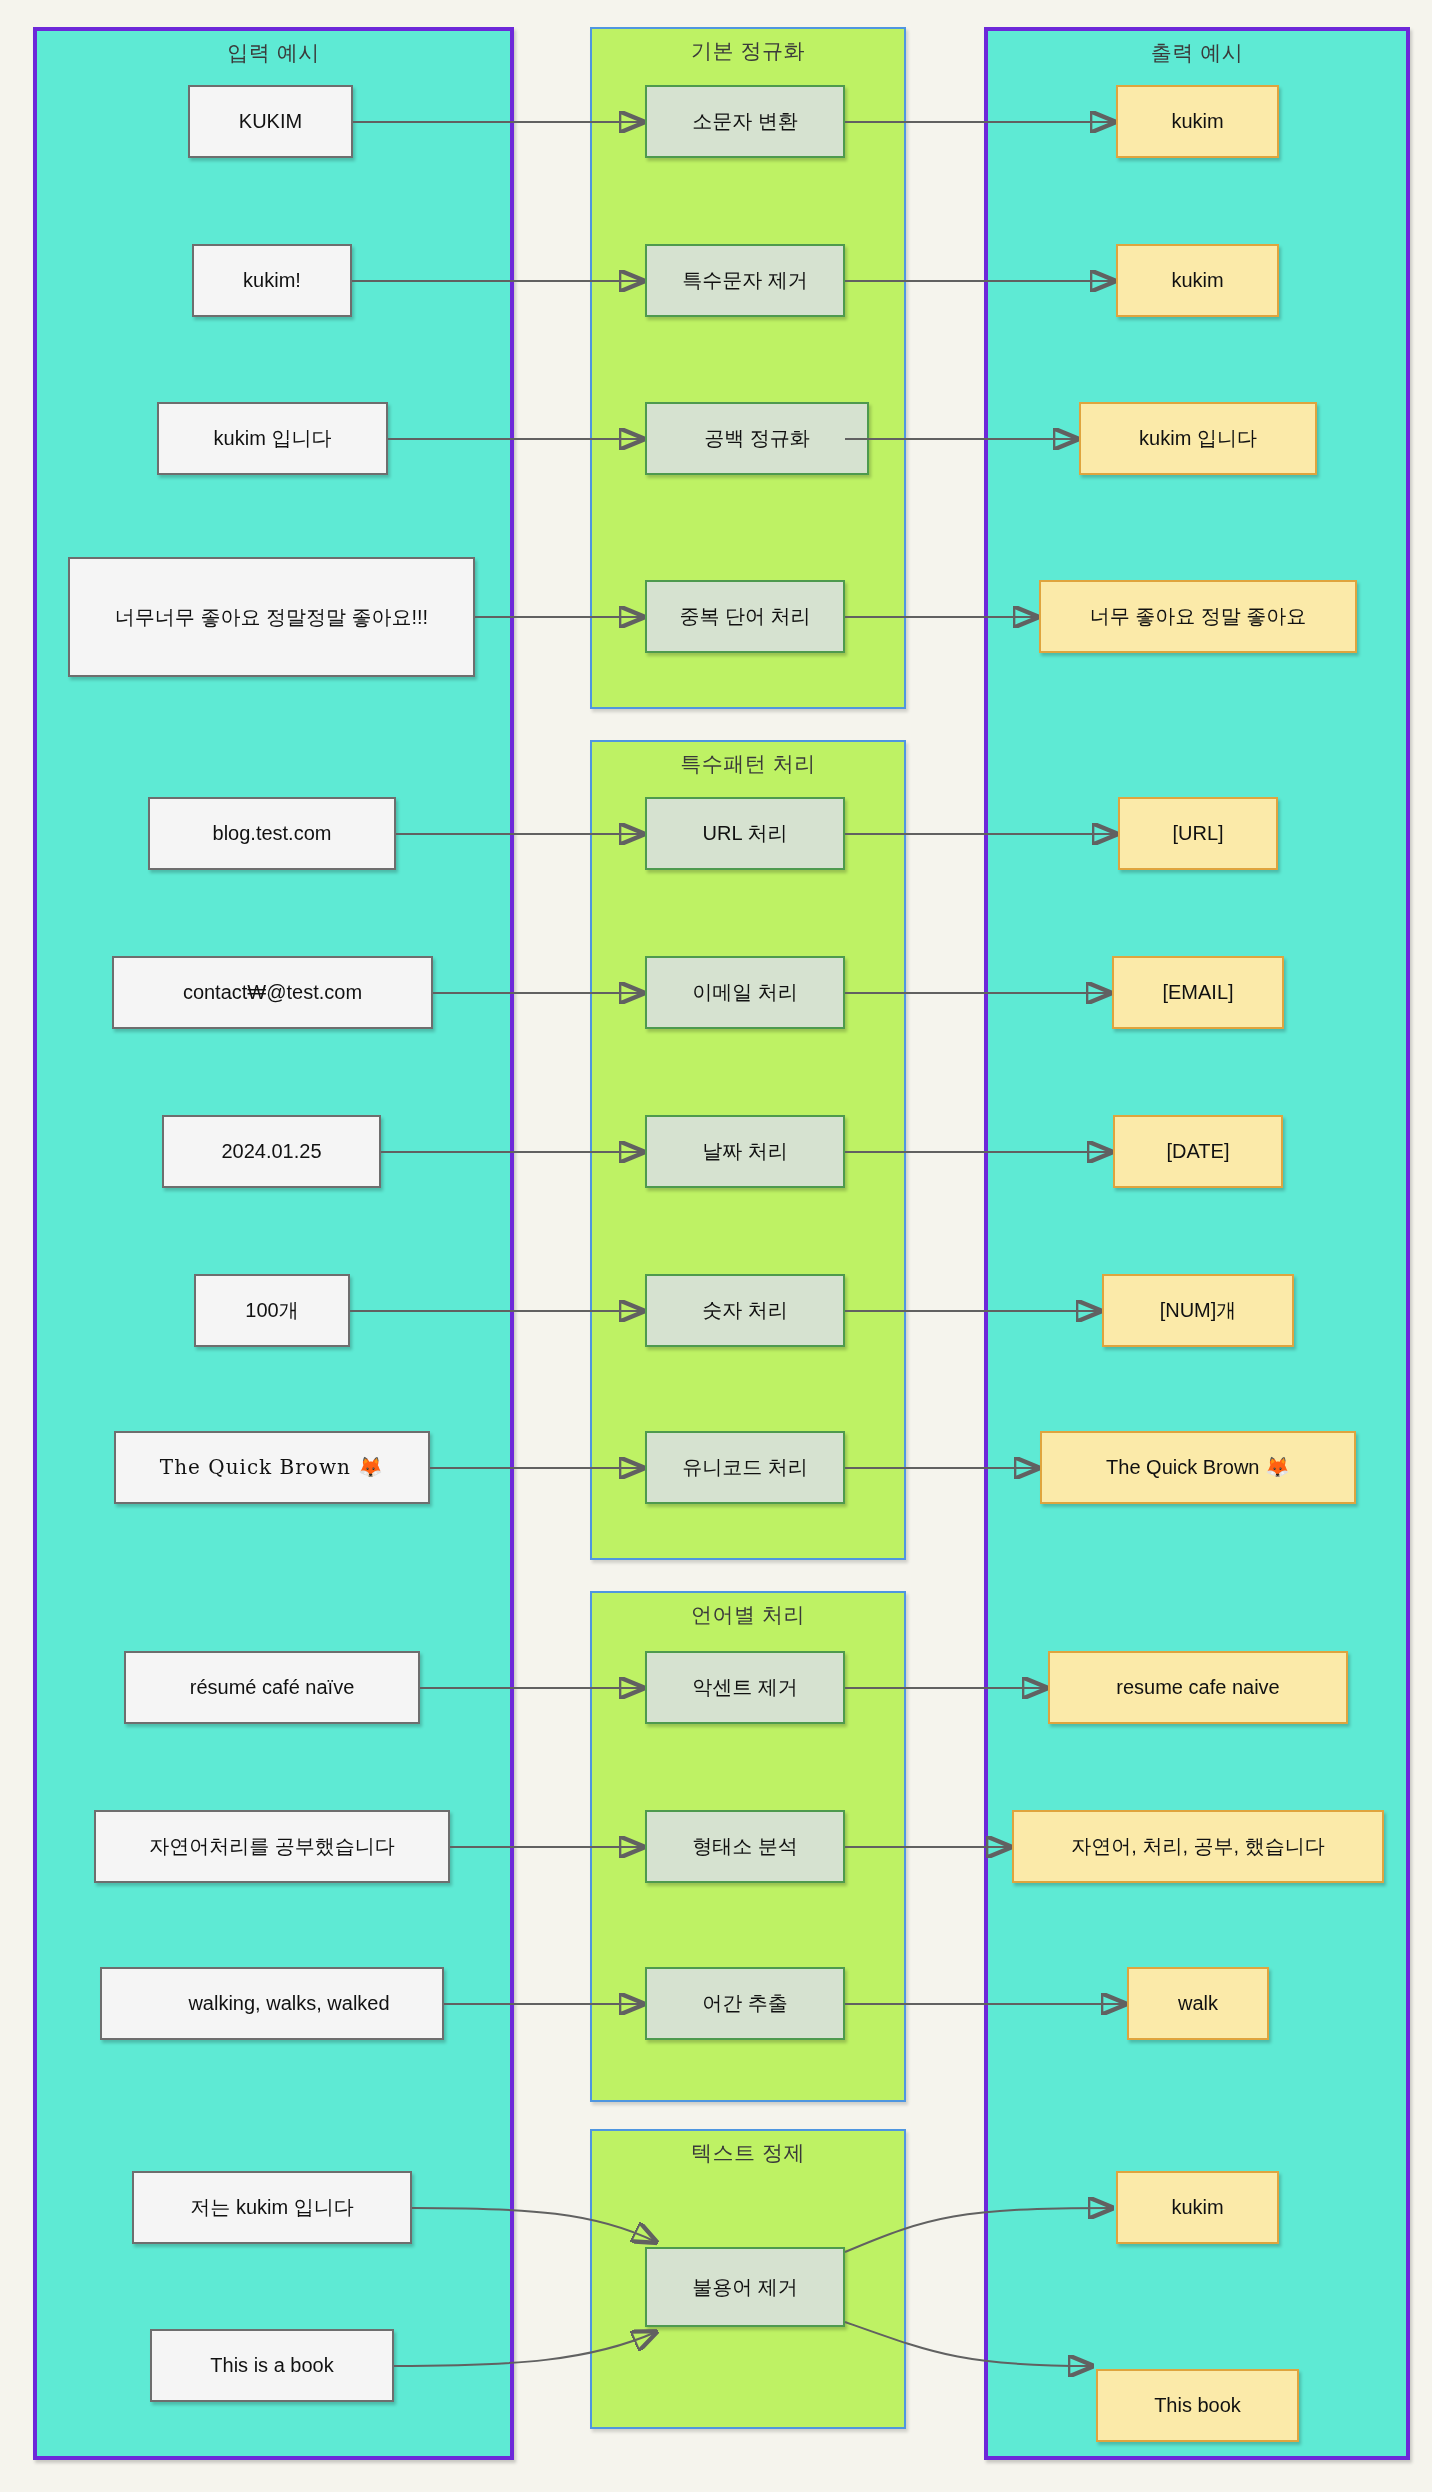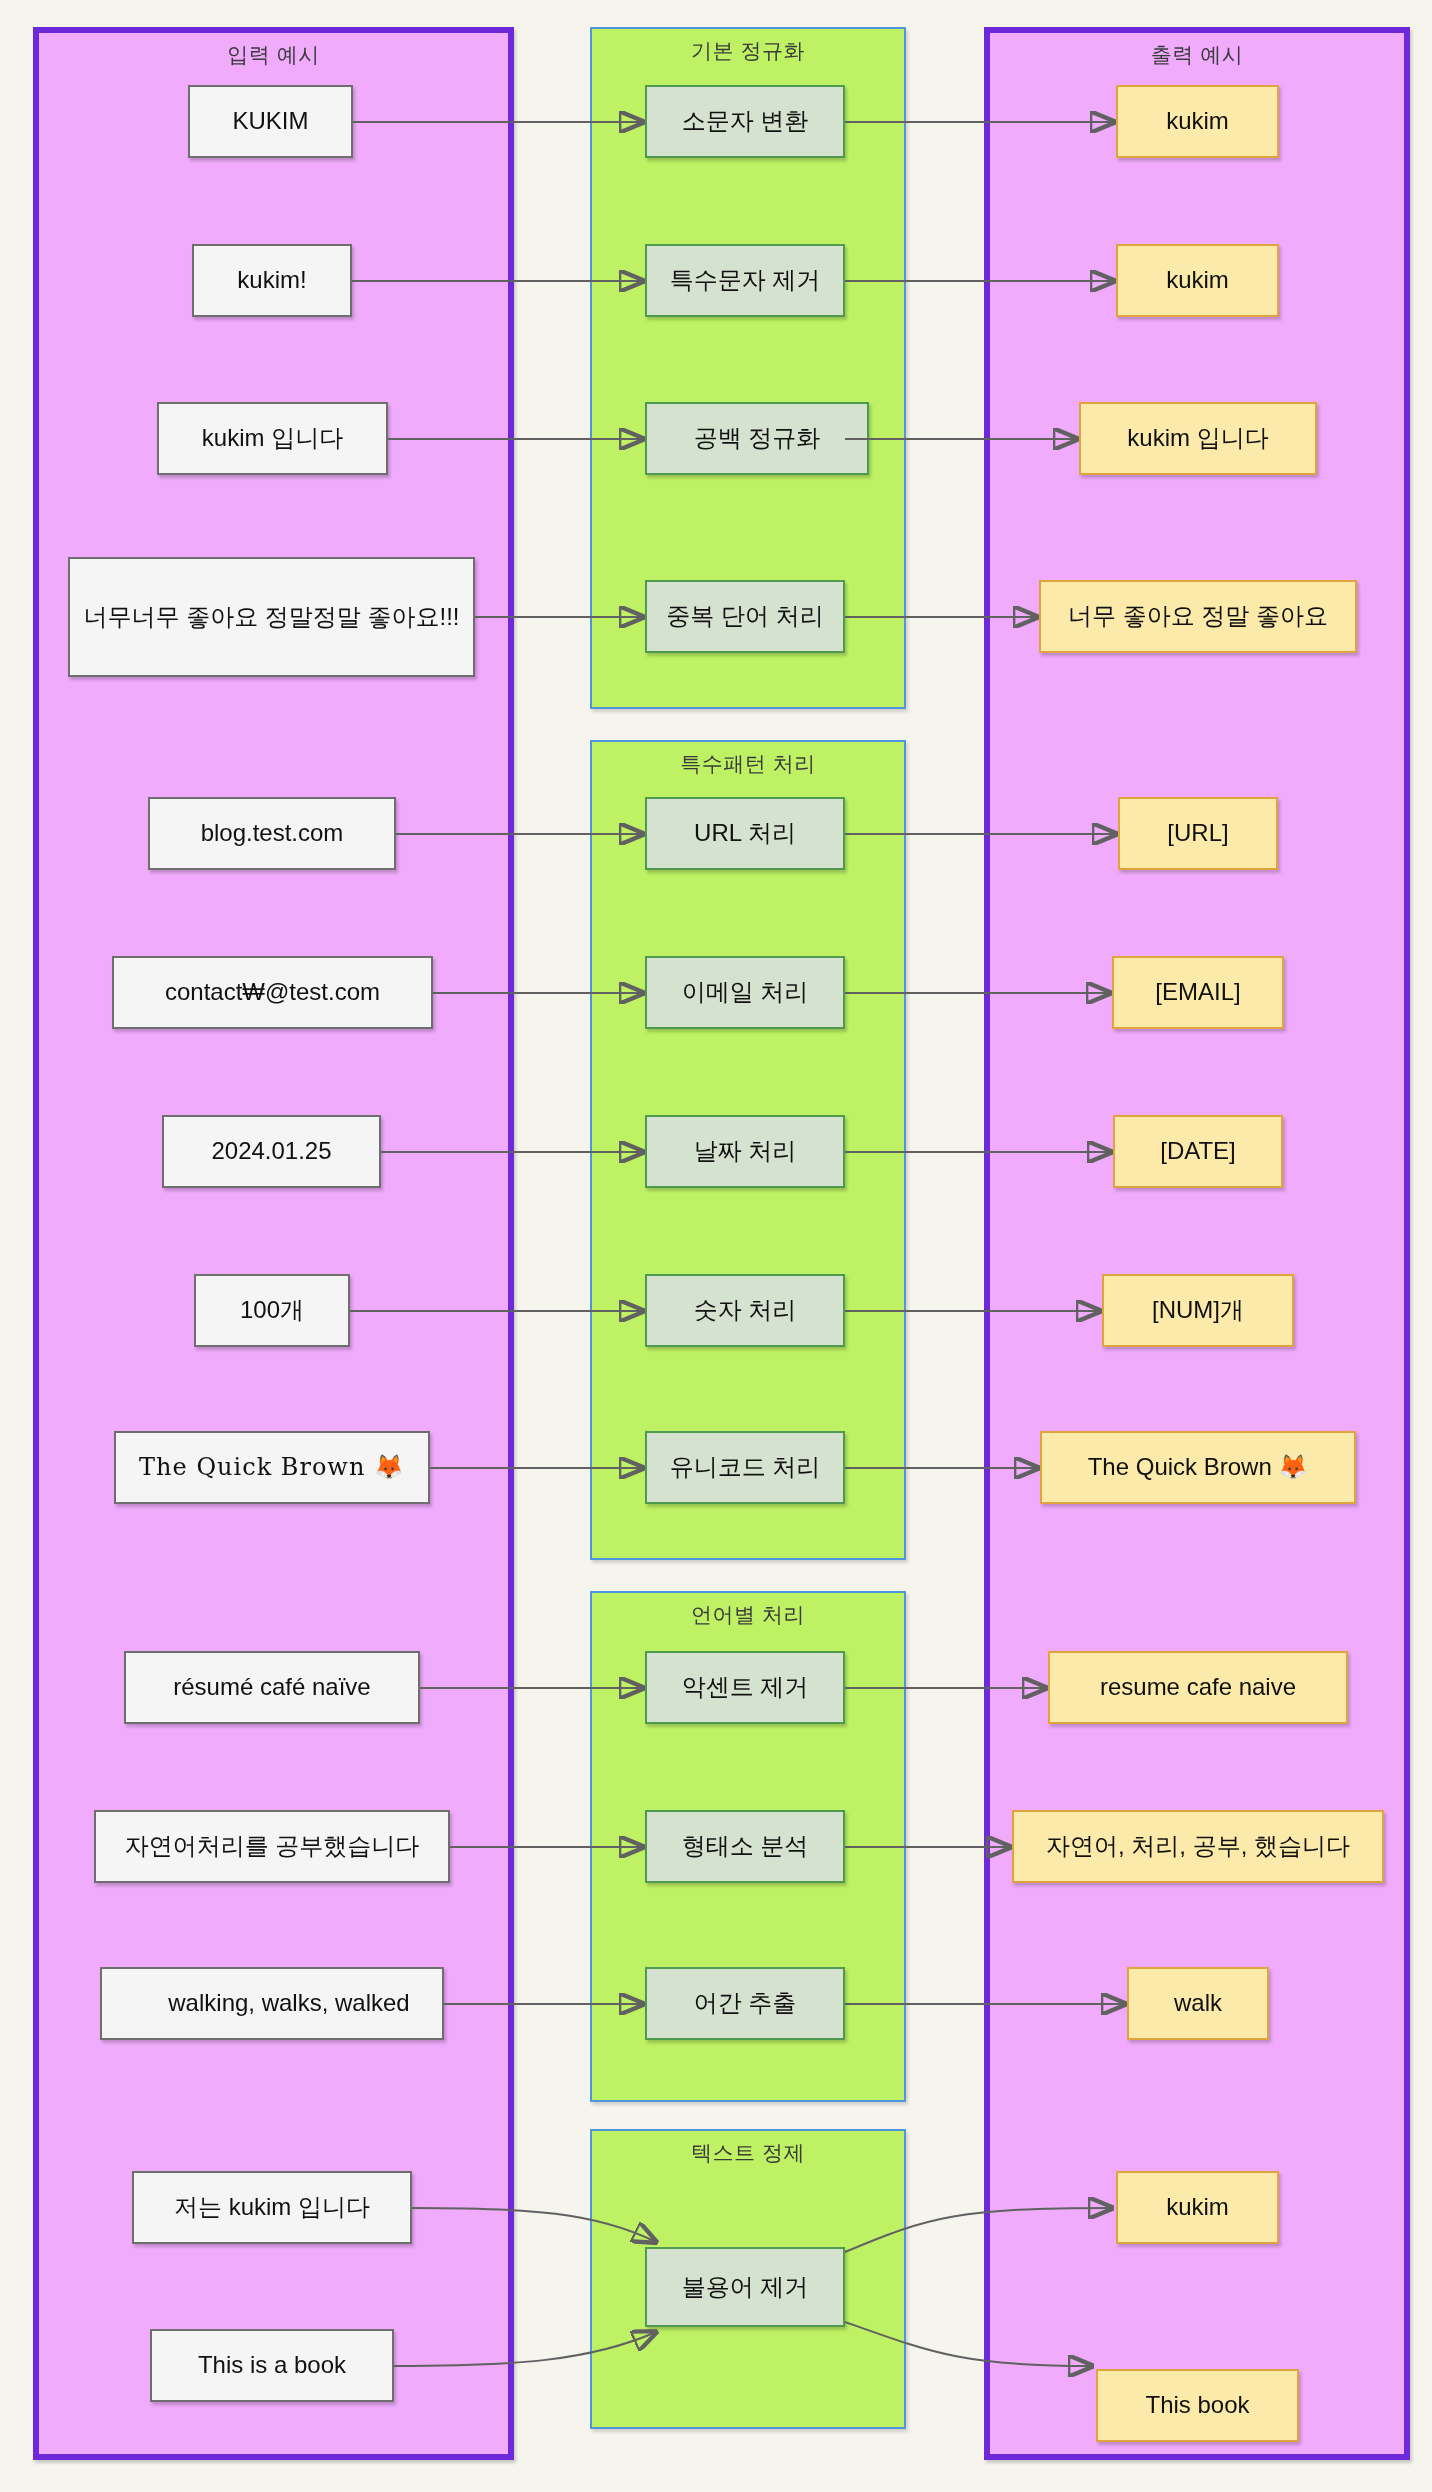--- a/index.html
+++ b/index.html
@@ -8,22 +8,22 @@
     background:#f5f4ed;
   }
   .canvas{
     position:relative;
     width:1432px;height:2492px;
     background:#f5f4ed;
     overflow:hidden;
   }
   .panel{
     position:absolute;
-    background:#f0abfc;
-    border:6px solid #6d28d9;
+    background:#5eead4;
+    border:4px solid #6d28d9;
     box-shadow:2px 3px 3px rgba(0,0,0,.18);
     box-sizing:border-box;
   }
   .group{
     position:absolute;
     background:#bef264;
     border:2px solid #4f96e0;
     box-shadow:2px 3px 3px rgba(0,0,0,.15);
     box-sizing:border-box;
   }
@@ -34,21 +34,21 @@
     font-size:21px;
     color:#3a3a3a;
     letter-spacing:0.5px;
   }
   .box{
     position:absolute;
     display:flex;
     align-items:center;
     justify-content:center;
     text-align:center;
-    font-size:24px;
+    font-size:20px;
     color:#111;
     line-height:1.95;
     padding:0 10px;
     box-sizing:border-box;
     box-shadow:2px 3px 3px rgba(0,0,0,.2);
   }
   .box.input{
     background:#f5f5f5;
     border:2px solid #6e6e6e;
   }

